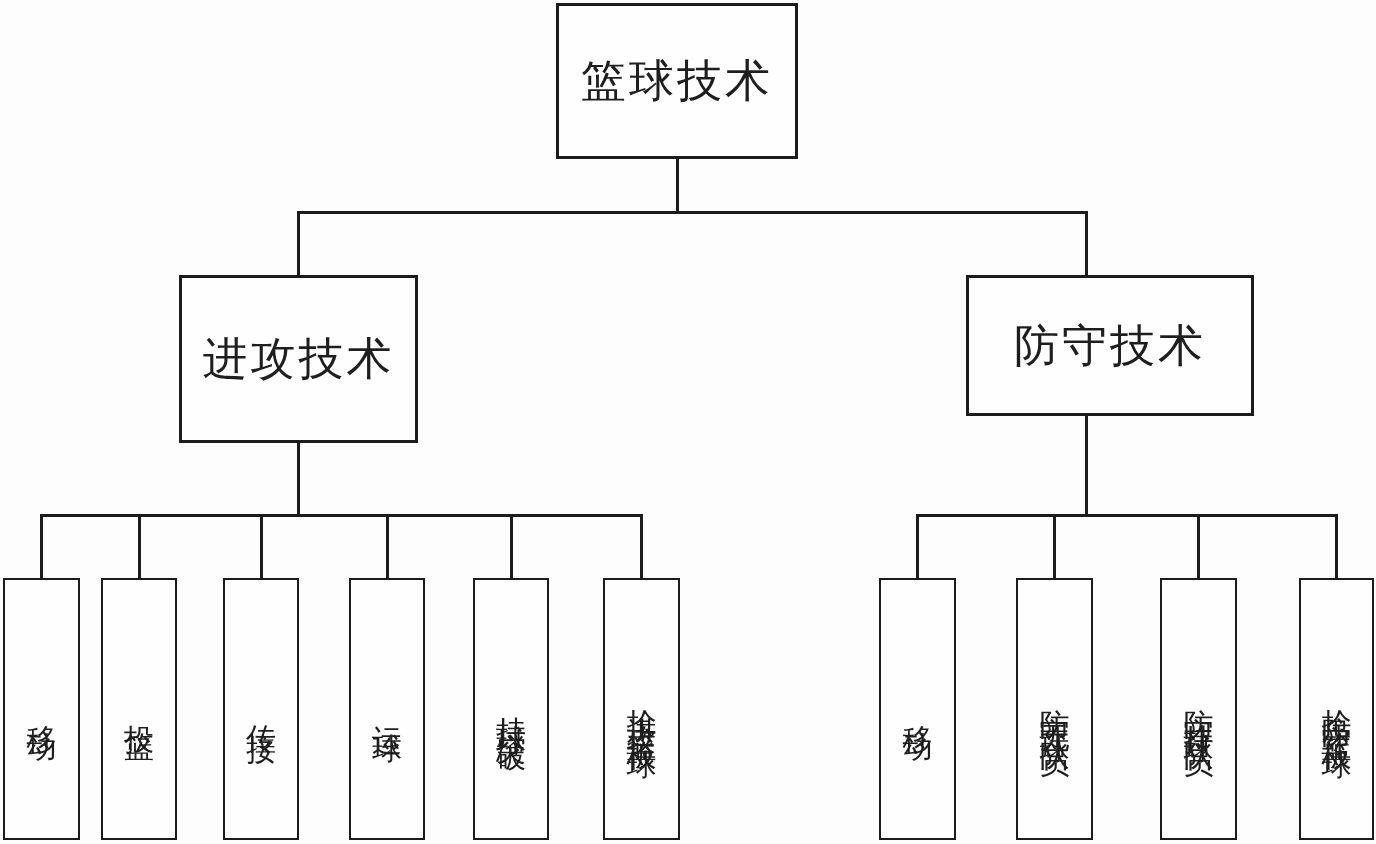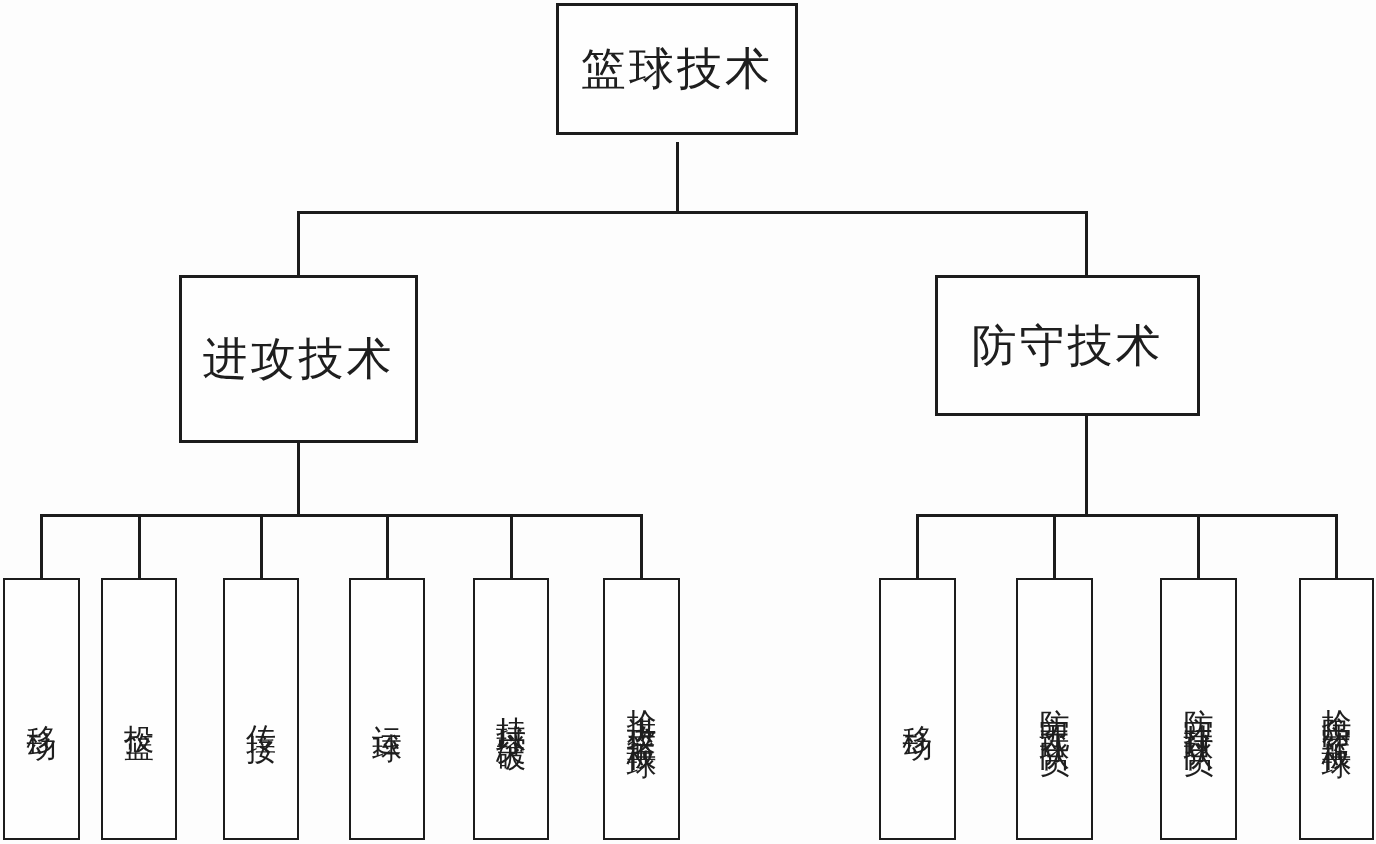--- a/index.html
+++ b/index.html
@@ -69,28 +69,28 @@
   <div class="line" style="left:510px;top:514px;width:3px;height:66px"></div>
   <div class="line" style="left:640px;top:514px;width:3px;height:66px"></div>
 
   <div class="line" style="left:1085px;top:414px;width:3px;height:102px"></div>
   <div class="line" style="left:916px;top:514px;width:422px;height:3px"></div>
   <div class="line" style="left:916px;top:514px;width:3px;height:66px"></div>
   <div class="line" style="left:1053px;top:514px;width:3px;height:66px"></div>
   <div class="line" style="left:1197px;top:514px;width:3px;height:66px"></div>
   <div class="line" style="left:1335px;top:514px;width:3px;height:66px"></div>
 
-  <div class="node big" style="left:556px;top:3px;width:242px;height:132px">
+  <div class="node big" style="left:556px;top:3px;width:242px;height:156px">
     <span>篮球技术</span>
   </div>
 
   <div class="node big" style="left:179px;top:275px;width:239px;height:168px">
     <span>进攻技术</span>
   </div>
-  <div class="node big" style="left:935px;top:275px;width:265px;height:141px">
+  <div class="node big" style="left:966px;top:275px;width:288px;height:141px">
     <span>防守技术</span>
   </div>
 
   <div class="node leaf" style="left:3px;width:77px">
     <span class="vtext">移动</span>
   </div>
   <div class="node leaf" style="left:101px;width:76px">
     <span class="vtext">投篮</span>
   </div>
   <div class="node leaf" style="left:223px;width:76px">

